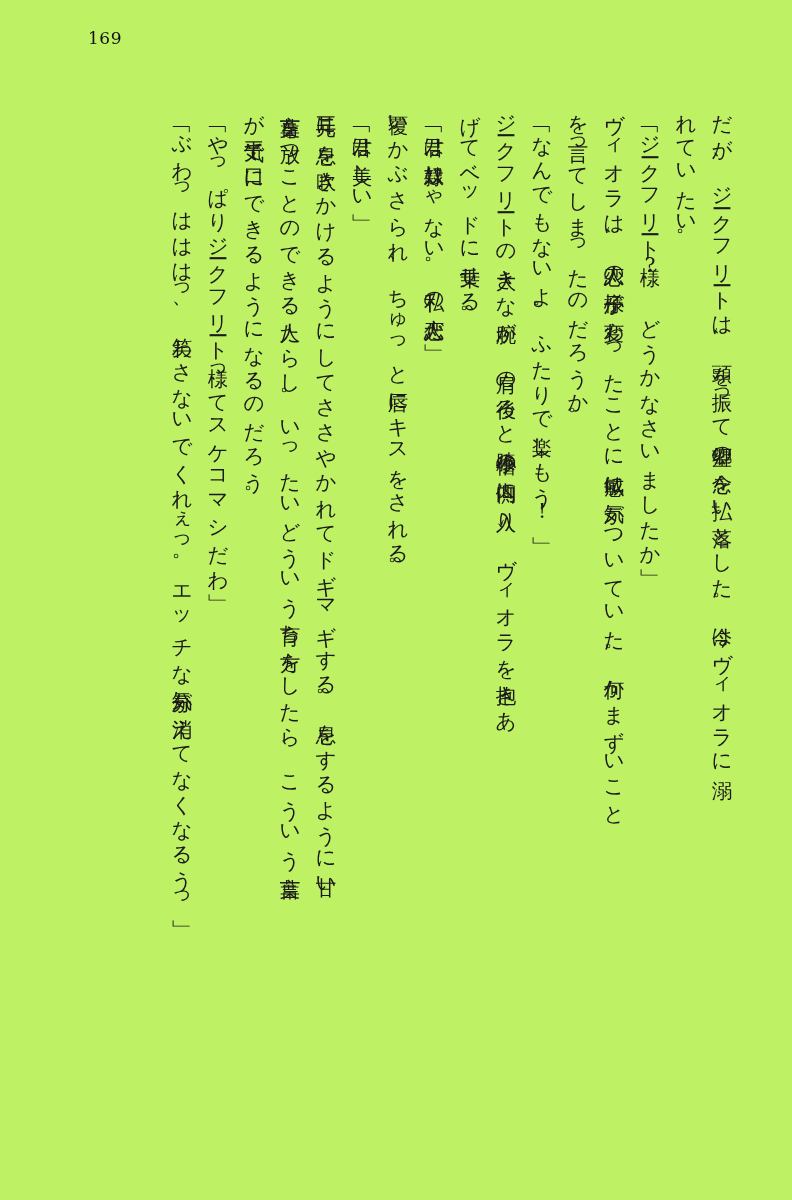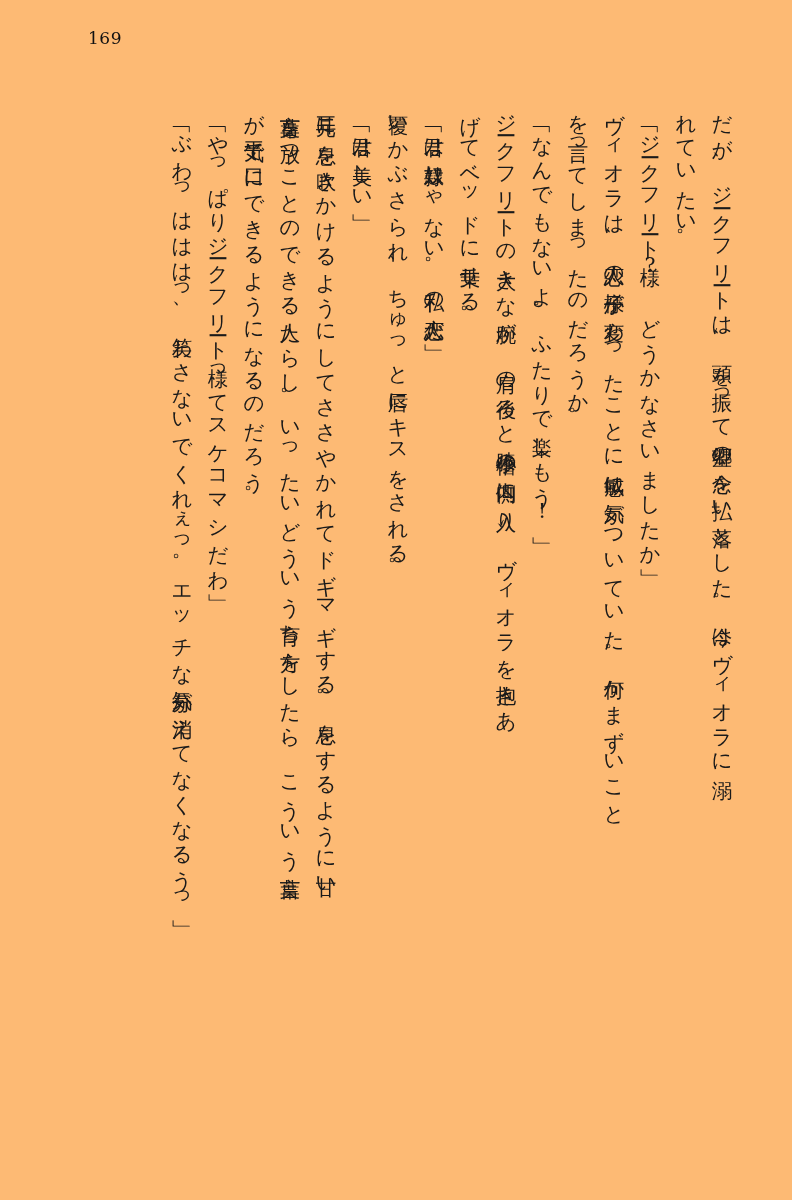--- a/index.html
+++ b/index.html
@@ -4,21 +4,21 @@
 <style>
   html, body {
     margin: 0;
     padding: 0;
     background: #ffffff;
   }
   .page {
     position: relative;
     width: 792px;
     height: 1200px;
-    background: #fdba74;
+    background: #bef264;
     overflow: hidden;
     font-family: "DejaVu Serif", "Liberation Serif", serif;
     color: #1a1a1a;
   }
   .page-number {
     position: absolute;
     top: 28px;
     left: 88px;
     font-size: 17px;
     font-family: "DejaVu Serif", "Liberation Serif", serif;

